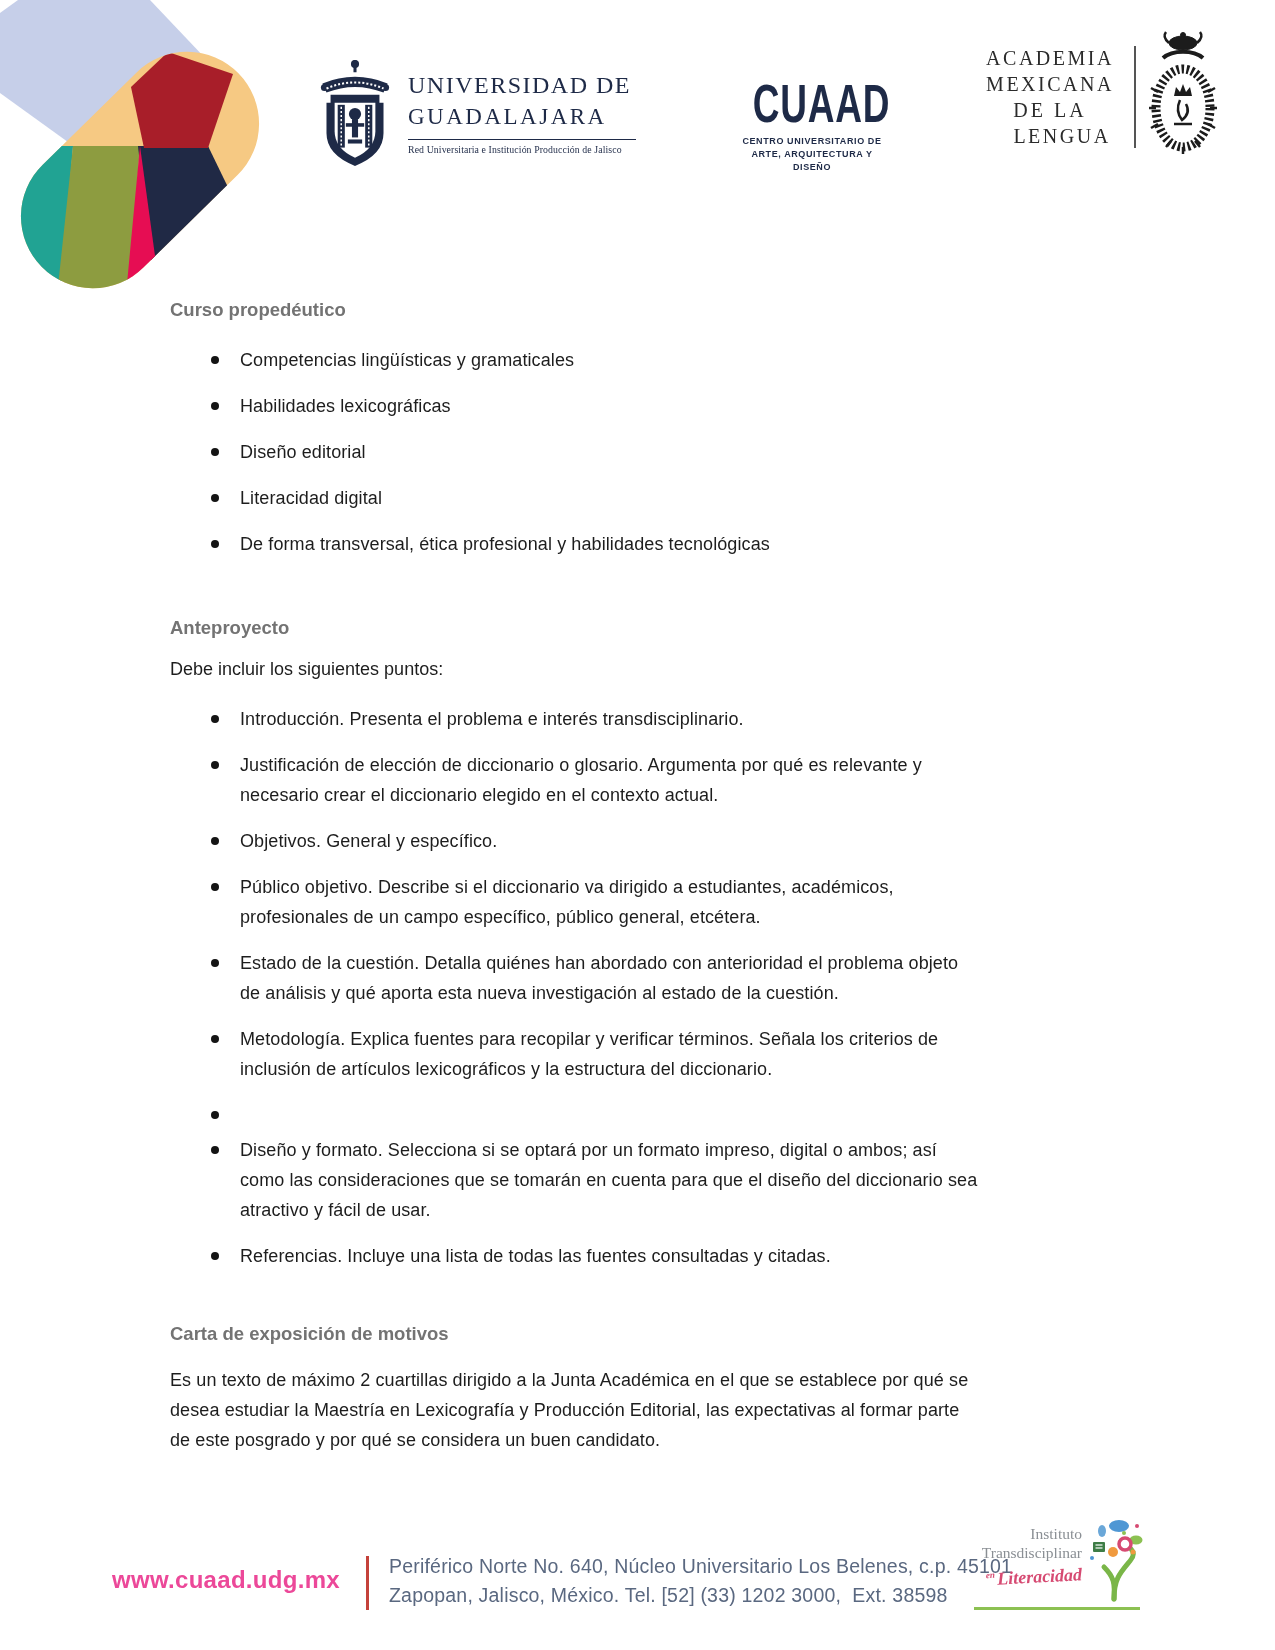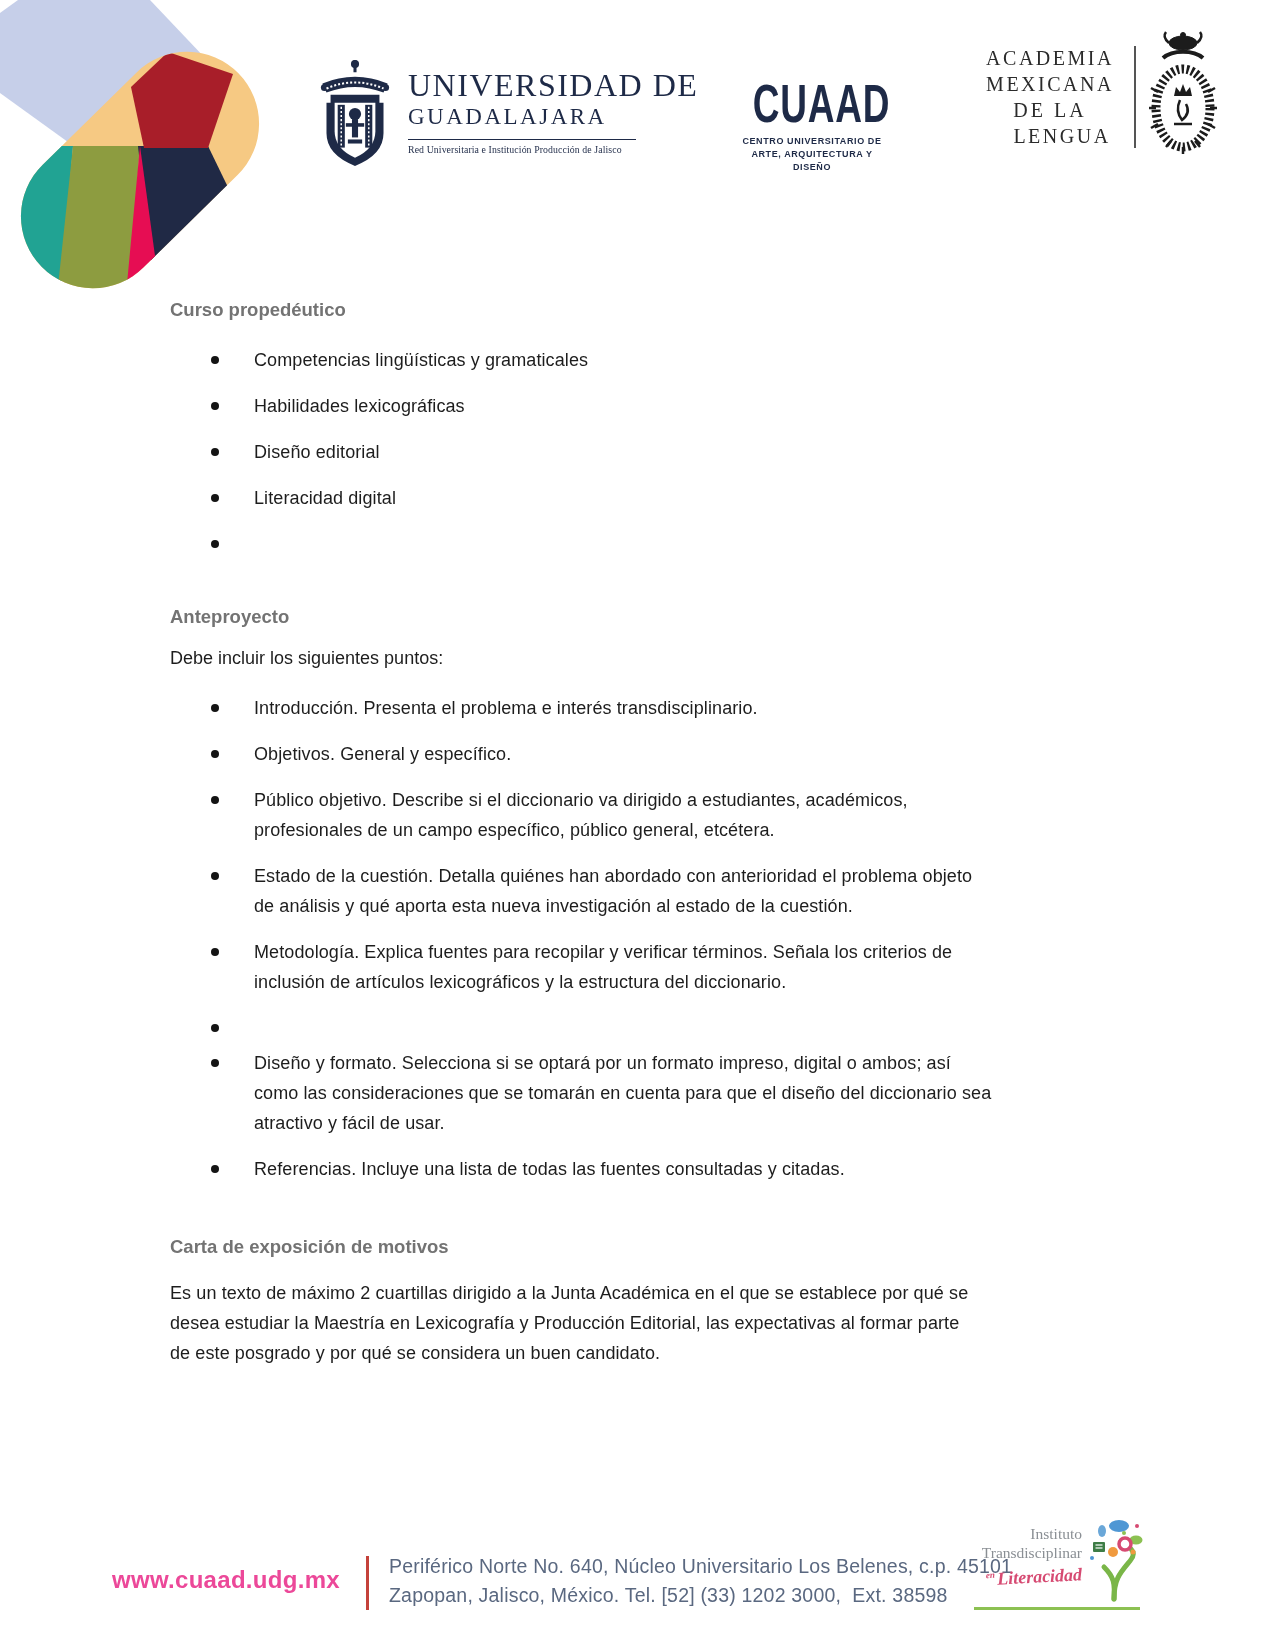--- a/index.html
+++ b/index.html
@@ -7,42 +7,42 @@
     position:relative;width:1275px;height:1650px;margin:0 auto;
     background:#ffffff;overflow:hidden;
     font-family:"Liberation Sans",sans-serif;color:#1d1d1d;
   }
   
   .brand-graphic{position:absolute;left:0;top:0;width:270px;height:305px;}
   
   .udeg-logo{position:absolute;left:316px;top:58px;display:flex;align-items:flex-start;}
   .udeg-crest{width:78px;height:112px;flex:none;}
   .udeg-text{margin-left:14px;padding-top:12px;color:#1e2a47;font-family:"Liberation Serif",serif;width:232px;}
-  .udeg-line1{font-size:32px;letter-spacing:1.5px;line-height:30px;white-space:nowrap;}
+  .udeg-line1{font-size:24px;letter-spacing:1.5px;line-height:30px;white-space:nowrap;}
   .udeg-line2{font-size:23px;letter-spacing:2.5px;line-height:34px;white-space:nowrap;}
   .udeg-rule{border-top:1.5px solid #1e2a47;margin:5px 0 4px 0;width:228px;}
   .udeg-tagline{font-size:9.8px;letter-spacing:0.1px;white-space:nowrap;color:#1e2a47;}
   .cuaad-logo{position:absolute;left:732px;top:76px;width:160px;text-align:center;color:#1e2a47;}
   .cuaad-acronym{font-size:50px;font-weight:800;letter-spacing:1px;line-height:52px;
     transform:scale(0.74,1.08);transform-origin:50% 0;}
   .cuaad-sub{font-size:9px;font-weight:700;letter-spacing:0.6px;line-height:13px;margin-top:7px;}
   .aml-logo{position:absolute;left:974px;top:30px;display:flex;align-items:center;}
   .aml-text{width:152px;font-family:"Liberation Serif",serif;color:#2b2b2b;}
   .aml-line{font-size:20px;letter-spacing:2.5px;line-height:26px;text-align:center;}
   .aml-line-3{letter-spacing:3px;}
   .aml-line-4{transform:translateX(12px);}
   .aml-divider{width:1.5px;height:102px;background:#555;margin:0 10px 0 8px;flex:none;}
   .aml-crest{width:74px;height:134px;flex:none;}
   
   .content{position:absolute;left:170px;top:296px;width:900px;}
   .sec-title{font-size:18.5px;font-weight:700;line-height:28px;color:#737373;}
   .blist{list-style:none;margin:21px 0 0 0;padding:0;}
   .blist li{display:flex;margin:0 0 16px 0;}
   .bdot{width:8px;height:8px;border-radius:50%;background:#141414;margin:11px 0 0 41px;flex:none;}
-  .btext{margin-left:35px;font-size:18px;line-height:30px;letter-spacing:0.1px;white-space:pre;}
+  .btext{margin-left:21px;font-size:18px;line-height:30px;letter-spacing:0.1px;white-space:pre;}
   .sec-anteproyecto{margin-top:55px;}
   .intro-line{margin:12px 0 0 0;font-size:18px;line-height:30px;}
   .sec-anteproyecto .blist{margin-top:20px;}
   .sec-carta{margin-top:49px;}
   .carta-body{margin:17px 0 0 0;font-size:18px;line-height:30px;letter-spacing:0.1px;white-space:pre;}
   
   .footer-url{position:absolute;left:112px;top:1566px;font-size:24px;font-weight:700;
     letter-spacing:0.3px;color:#ec4899;text-decoration:none;}
   .footer-divider{position:absolute;left:366px;top:1556px;width:3px;height:54px;background:#c4413b;}
   .footer-address{position:absolute;left:389px;top:1552px;font-size:19.5px;line-height:29px;
@@ -167,31 +167,37 @@
         <li>
             <span class="bdot"></span>
             <span class="btext">Diseño editorial</span>
           </li>
         <li>
             <span class="bdot"></span>
             <span class="btext">Literacidad digital</span>
           </li>
         <li>
             <span class="bdot"></span>
+            <span class="btext">De forma transversal, ética profesional y habilidades tecnológicas</span>
           </li>
       </ul>
     </div>
 
     <div class="sec-anteproyecto">
       <div class="sec-title">Anteproyecto</div>
       <p class="intro-line">Debe incluir los siguientes puntos:</p>
       <ul class="blist">
         <li>
             <span class="bdot"></span>
             <span class="btext">Introducción. Presenta el problema e interés transdisciplinario.</span>
+          </li>
+        <li>
+            <span class="bdot"></span>
+            <span class="btext">Justificación de elección de diccionario o glosario. Argumenta por qué es relevante y
+necesario crear el diccionario elegido en el contexto actual.</span>
           </li>
         <li>
             <span class="bdot"></span>
             <span class="btext">Objetivos. General y específico.</span>
           </li>
         <li>
             <span class="bdot"></span>
             <span class="btext">Público objetivo. Describe si el diccionario va dirigido a estudiantes, académicos,
 profesionales de un campo específico, público general, etcétera.</span>
           </li>

